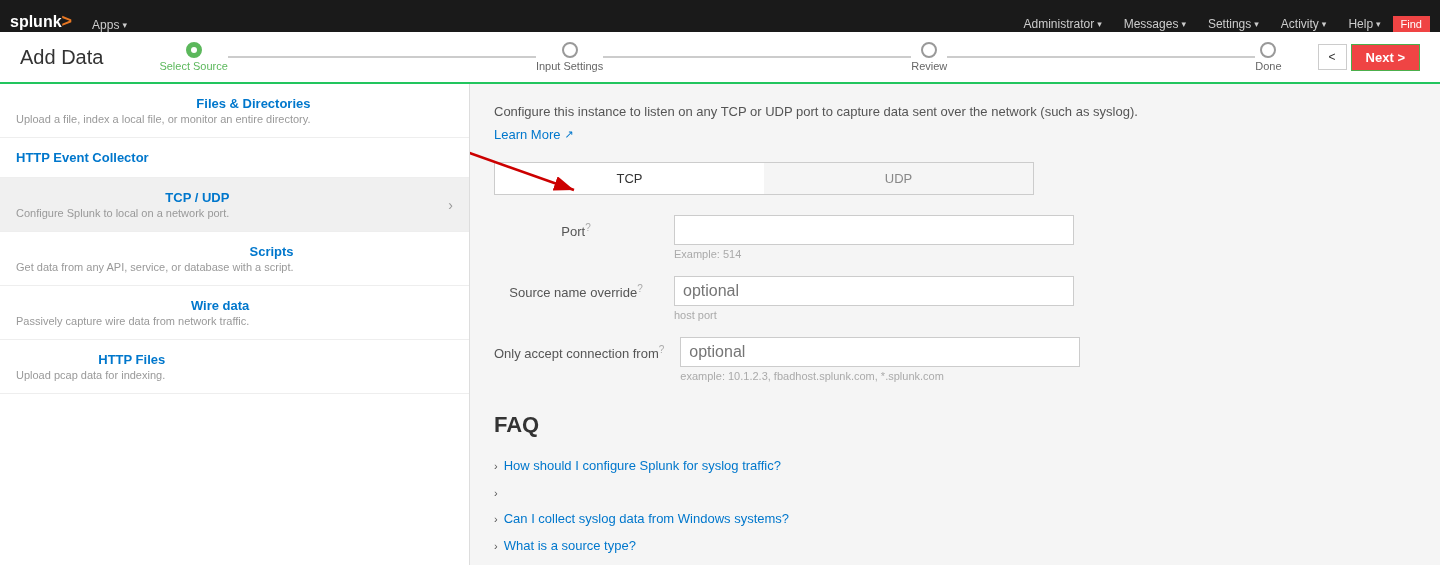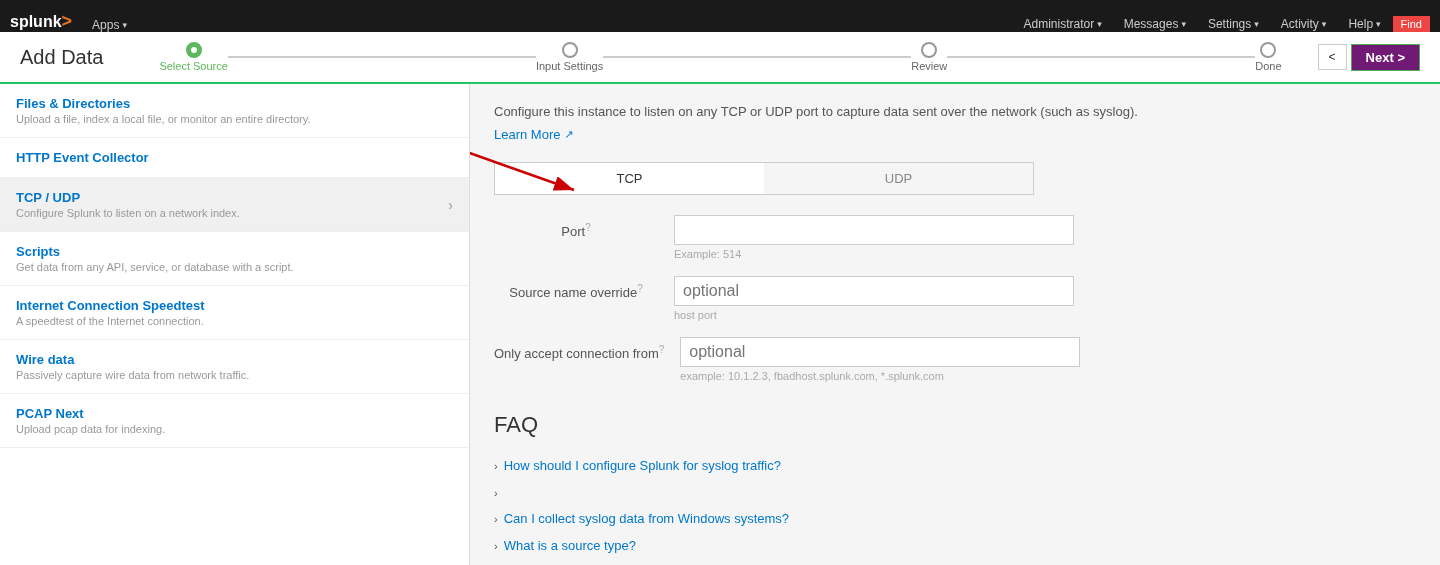--- a/index.html
+++ b/index.html
@@ -116,21 +116,21 @@
     }
     .btn-prev {
       background: #fff;
       border: 1px solid #ccc;
       padding: 5px 10px;
       cursor: pointer;
       font-size: 12px;
       color: #333;
     }
     .btn-next {
-      background: #701a75;
+      background: #ef4444;
       border: 1px solid #4cae4c;
       color: #fff;
       padding: 5px 14px;
       cursor: pointer;
       font-size: 13px;
       font-weight: bold;
     }
 
     
     .main-content {
@@ -143,20 +143,21 @@
       border-right: 1px solid #ddd;
       overflow-y: auto;
     }
     .sidebar-item {
       padding: 12px 16px;
       border-bottom: 1px solid #eee;
       cursor: pointer;
       display: flex;
       align-items: center;
       justify-content: space-between;
+      text-align: right;
     }
     .sidebar-item.selected { background: #f0f0f0; }
     .sidebar-item-text .title {
       color: #0077cc;
       font-size: 13px;
       font-weight: bold;
     }
     .sidebar-item-text .desc {
       color: #999;
       font-size: 11px;
@@ -223,21 +224,21 @@
       margin-top: 3px;
     }
 
     
     .faq-section {
       margin-top: 30px;
     }
     .faq-title {
       font-size: 22px;
       color: #333;
-      font-weight: normal;
+      font-weight: bold;
       margin-bottom: 14px;
     }
     .faq-item {
       display: flex;
       align-items: flex-start;
       gap: 6px;
       padding: 6px 0;
       cursor: pointer;
       font-size: 13px;
       color: #0077cc;
@@ -348,45 +349,39 @@
         </div>
       </div>
       <div class="sidebar-item">
         <div class="sidebar-item-text">
           <div class="title">HTTP Event Collector</div>
         </div>
       </div>
       <div class="sidebar-item selected">
         <div class="sidebar-item-text">
           <div class="title">TCP / UDP</div>
-          <div class="desc">Configure Splunk to listen on a network index.</div>
+          <div class="desc">Configure Splunk to local on a network port.</div>
         </div>
         <span class="sidebar-arrow">›</span>
       </div>
       <div class="sidebar-item">
         <div class="sidebar-item-text">
           <div class="title">Scripts</div>
           <div class="desc">Get data from any API, service, or database with a script.</div>
         </div>
       </div>
       <div class="sidebar-item">
         <div class="sidebar-item-text">
-          <div class="title">Internet Connection Speedtest</div>
-          <div class="desc">A speedtest of the Internet connection.</div>
-        </div>
-      </div>
-      <div class="sidebar-item">
-        <div class="sidebar-item-text">
           <div class="title">Wire data</div>
           <div class="desc">Passively capture wire data from network traffic.</div>
         </div>
       </div>
       <div class="sidebar-item">
         <div class="sidebar-item-text">
-          <div class="title">PCAP Next</div>
+          <div class="title">HTTP Files</div>
           <div class="desc">Upload pcap data for indexing.</div>
         </div>
       </div>
     </div>
 
     <div class="right-panel">
       <p class="intro-text">Configure this instance to listen on any TCP or UDP port to capture data sent over the network (such as syslog).</p>
       <a href="#" class="learn-more">
         <span>Learn More</span>
         <span class="learn-more-icon">↗</span>

